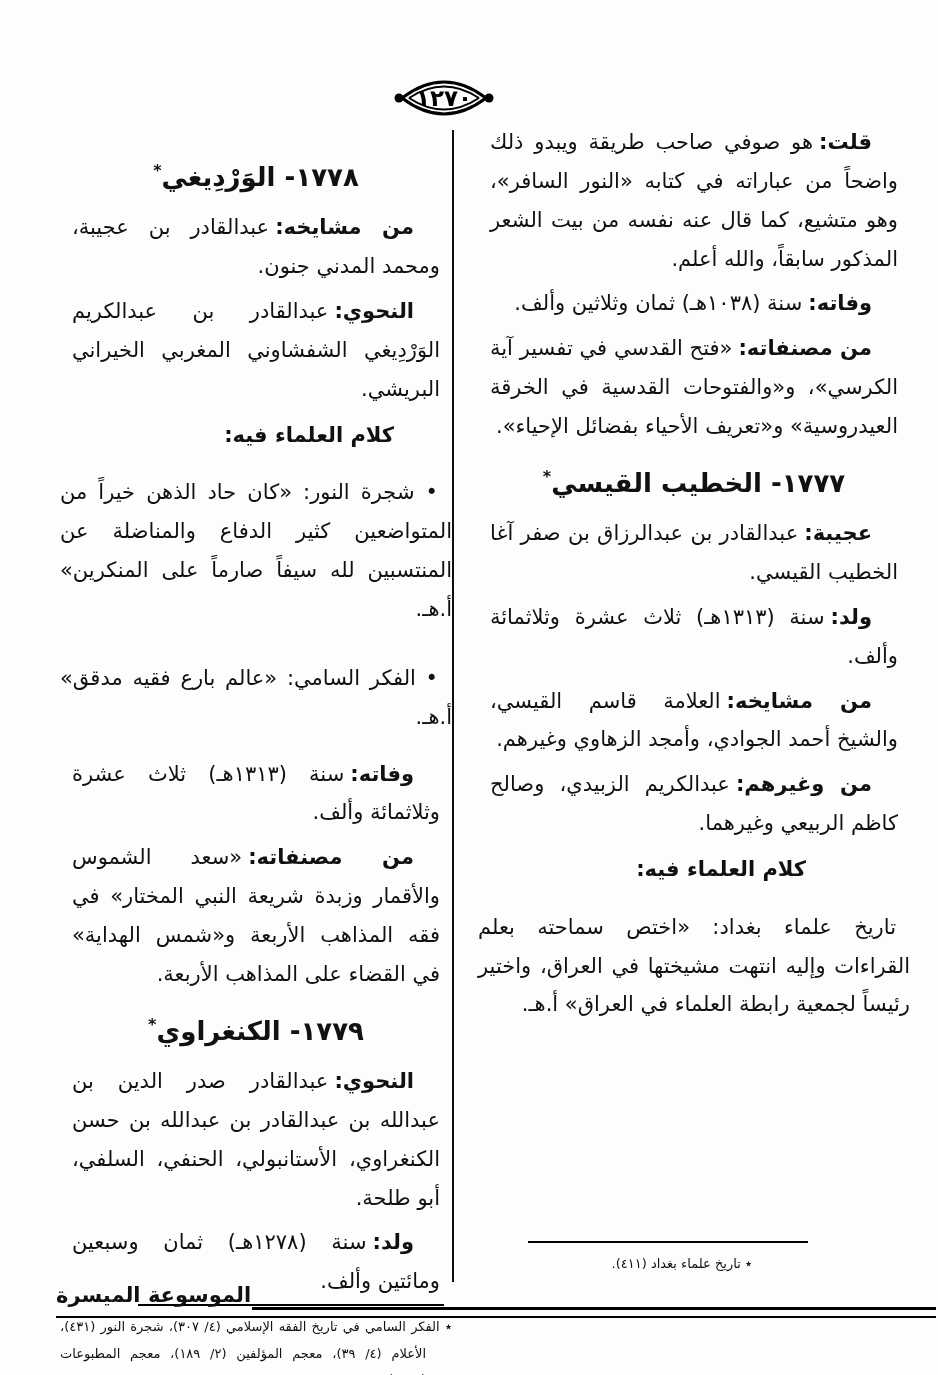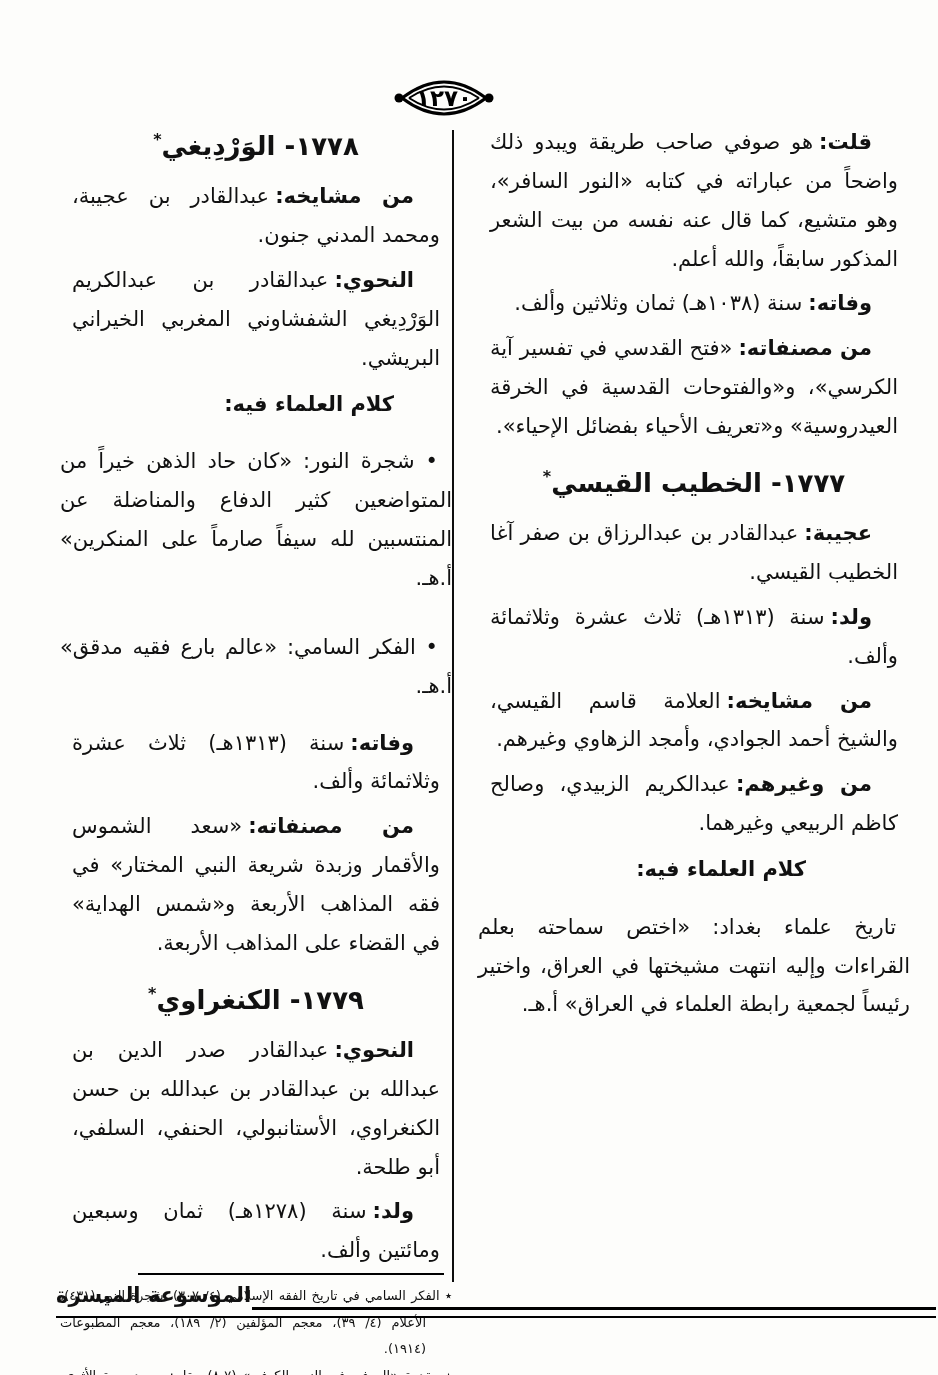--- a/index.html
+++ b/index.html
@@ -13,21 +13,21 @@
 
   
   .badge{position:absolute;left:392px;top:64px;width:104px;height:68px;}
 
   
   .divider{position:absolute;left:452px;top:130px;width:2px;height:1152px;background:#0d0d0d;}
 
   
   .col{position:absolute;direction:rtl;text-align:justify;display:flex;flex-direction:column;}
   .col-right{right:28px;top:120px;width:432px;height:1158px;}
-  .col-left{left:60px;top:112px;width:392px;height:1152px;}
+  .col-left{left:60px;top:143px;width:392px;height:1152px;}
 
   .para{margin:3px 12px;font-size:21px;line-height:1.85;text-indent:26px;}
   .para b{font-weight:700;margin-left:6px;}
   .quote-para{margin:15px 0;font-size:21px;line-height:1.85;text-indent:14px;}
 
   .entry-heading{
     text-align:center;font-weight:700;font-size:26px;
     margin:16px 0 10px 0;line-height:1.4;text-indent:0;
   }
   .entry-heading sup{font-size:16px;}
@@ -97,20 +97,24 @@
       <b>من مشايخه:</b><span>العلامة قاسم القيسي، والشيخ أحمد الجوادي، وأمجد الزهاوي وغيرهم.</span>
     </p>
     <p class="para">
       <b>من وغيرهم:</b><span>عبدالكريم الزبيدي، وصالح كاظم الربيعي وغيرهما.</span>
     </p>
 
     <p class="scholars-heading ind-lg">كلام العلماء فيه:</p>
 
     <p class="quote-para">تاريخ علماء بغداد: «اختص سماحته بعلم القراءات وإليه انتهت مشيختها في العراق، واختير رئيساً لجمعية رابطة العلماء في العراق» أ.هـ.</p>
 
+    <div class="fn-block">
+      <div class="fn-rule fn-rule-right"></div>
+      <p class="fn fn-right">٭ تاريخ علماء بغداد (٤١١).</p>
+    </div>
   </div>
 
   <div class="col col-left">
 
     <h2 class="entry-heading">
       <span>١٧٧٨- الوَرْدِيغي</span><sup>*</sup>
     </h2>
 
     <p class="para">
       <b>من مشايخه:</b><span>عبدالقادر بن عجيبة، ومحمد المدني جنون.</span>

